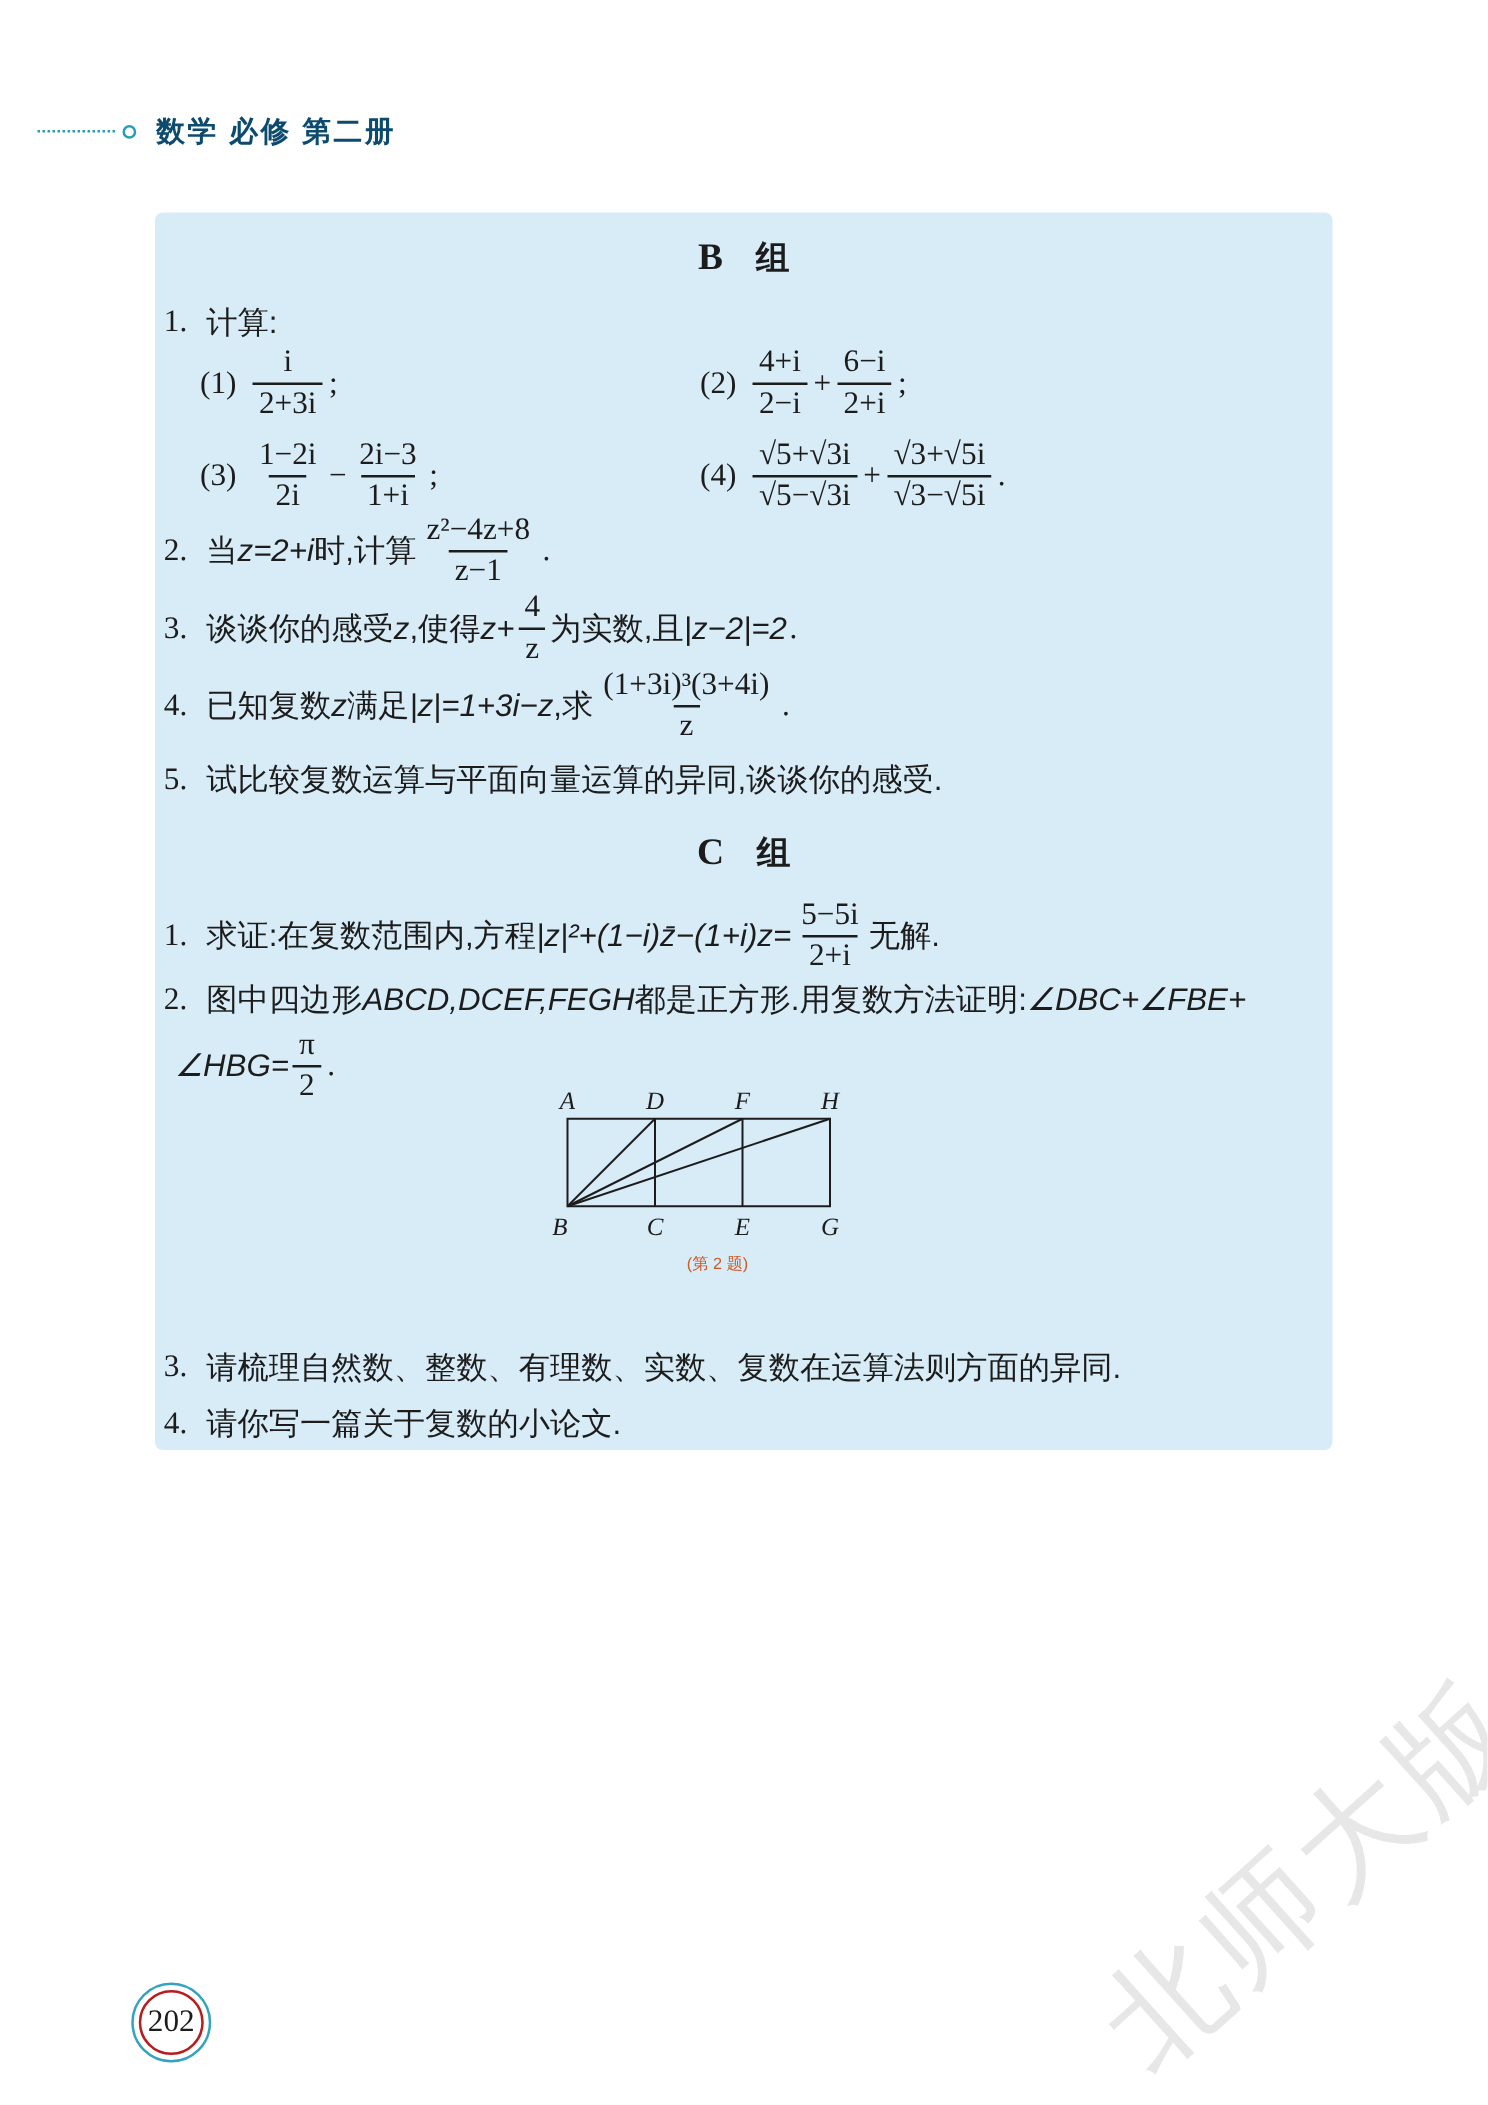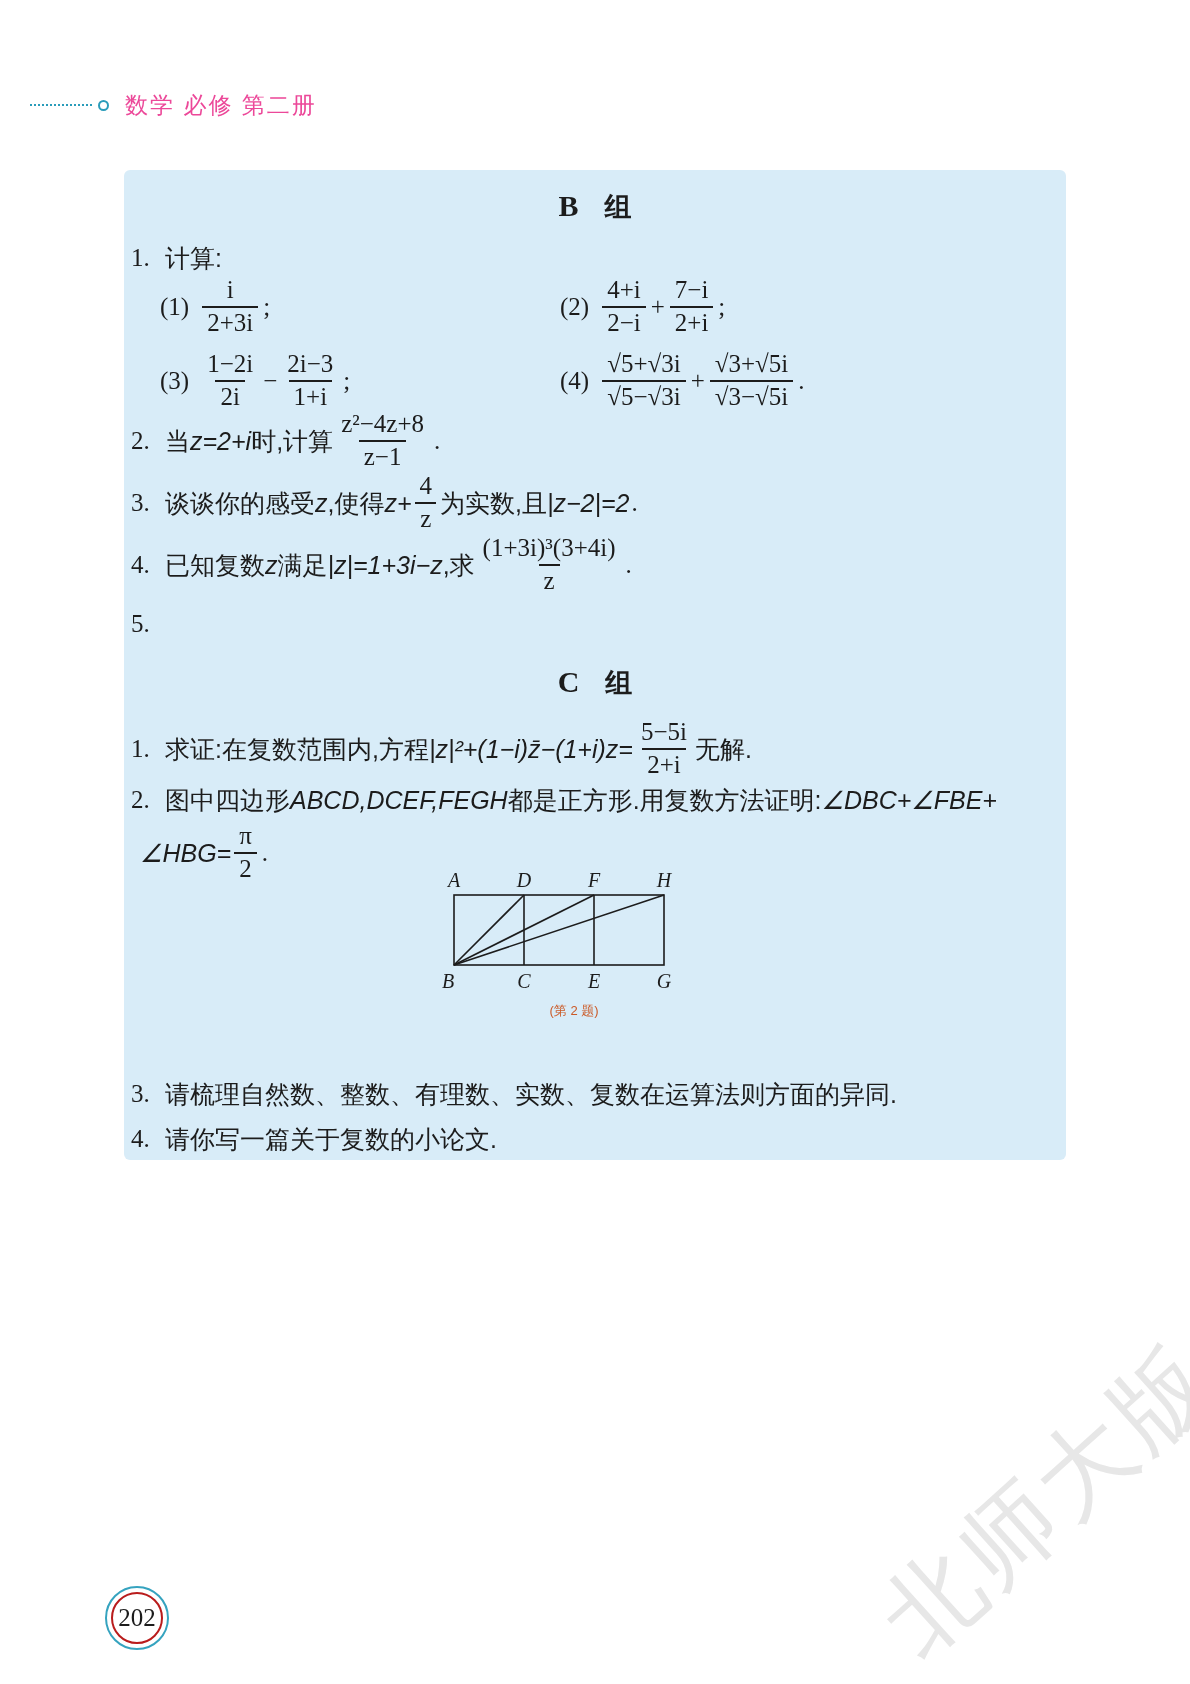--- a/index.html
+++ b/index.html
@@ -7,21 +7,21 @@
     position:relative; width:1190px; height:1684px;
     background:#ffffff; overflow:hidden;
     font-family:"Liberation Sans", sans-serif;
     color:#1c1c1c;
   }
 
   
   .header { position:absolute; top:92px; left:30px; height:26px; display:flex; align-items:center; }
   .header-rule { width:62px; height:0; border-top:2px dotted #2a9cba; margin-right:6px; }
   .header-bullet { width:7px; height:7px; border:2px solid #2a9cba; border-radius:50%; background:#fff; margin-right:16px; }
-  .header-title { color:#ec4899; font-weight:normal; font-size:23px; letter-spacing:2px; }
+  .header-title { color:#0c4a6e; font-weight:bold; font-size:23px; letter-spacing:2px; }
 
   
   .panel {
     position:absolute; left:124px; top:170px; width:942px; height:990px;
     background:#d8ecf8; border-radius:6px;
   }
   .row { position:absolute; left:0; right:0; font-size:25px; line-height:1.3; }
   .flexrow { display:flex; align-items:center; }
   .heading { text-align:center; }
   .hletter { font-family:"Liberation Serif", serif; font-weight:bold; font-size:30px; margin-right:26px; }
@@ -100,21 +100,21 @@
         <span class="tail">;</span>
       </div>
       <div class="colB">
         <span class="sno">(2)</span>
         <span class="frac">
           <span class="fnum">4+i</span>
           <span class="fden">2−i</span>
         </span>
         <span class="op">+</span>
         <span class="frac">
-          <span class="fnum">7−i</span>
+          <span class="fnum">6−i</span>
           <span class="fden">2+i</span>
         </span>
         <span class="tail">;</span>
       </div>
     </div>
 
     <div class="row cols" style="top:180px">
       <div class="colA">
         <span class="sno">(3)</span>
         <span class="frac">
@@ -179,20 +179,21 @@
       <span class="cn">,求</span>
       <span class="frac">
         <span class="fnum">(1+3i)³(3+4i)</span>
         <span class="fden">z</span>
       </span>
       <span class="tail">.</span>
     </div>
 
     <div class="row flexrow prob" style="top:438px">
       <span class="pno">5.</span>
+      <span class="cn">试比较复数运算与平面向量运算的异同,谈谈你的感受.</span>
     </div>
 
     <div class="row heading" style="top:492px">
       <span class="hletter">C</span><span class="hword">组</span>
     </div>
 
     <div class="row flexrow prob" style="top:548px">
       <span class="pno">1.</span>
       <span class="cn">求证:在复数范围内,方程</span>
       <span class="m">|z|²+(1−i)z̄−(1+i)z=</span>

